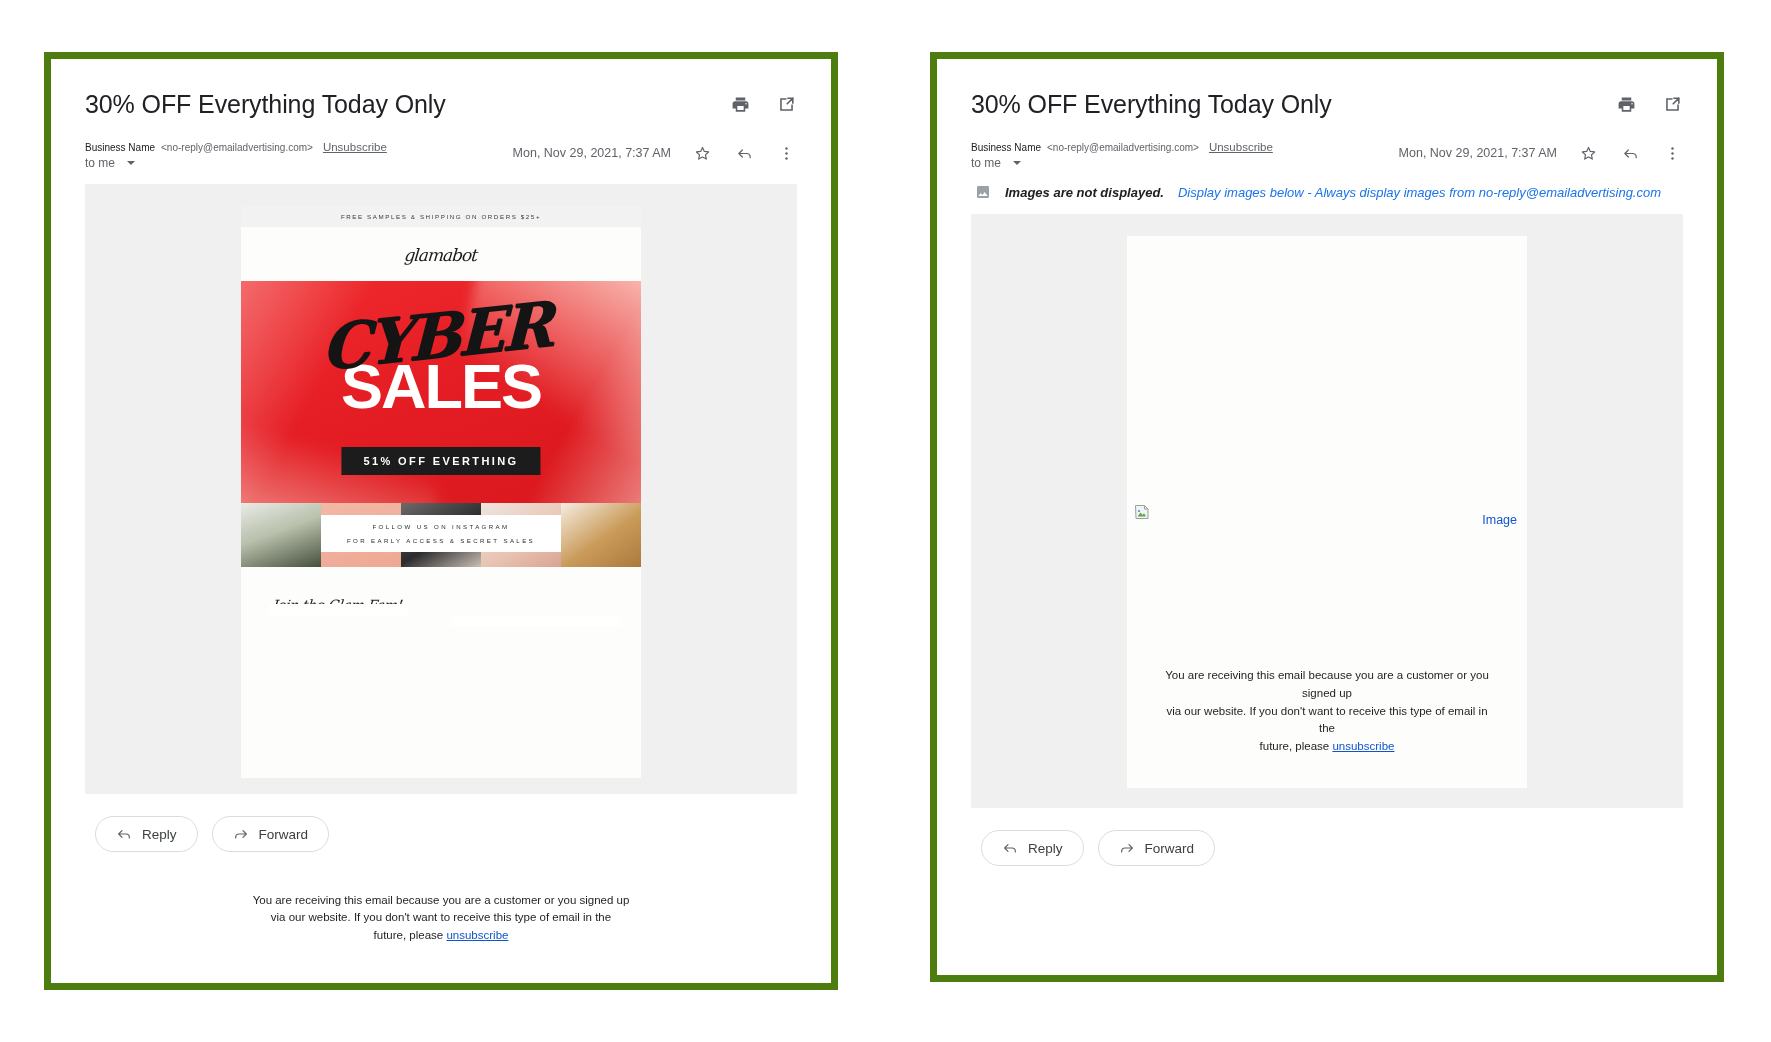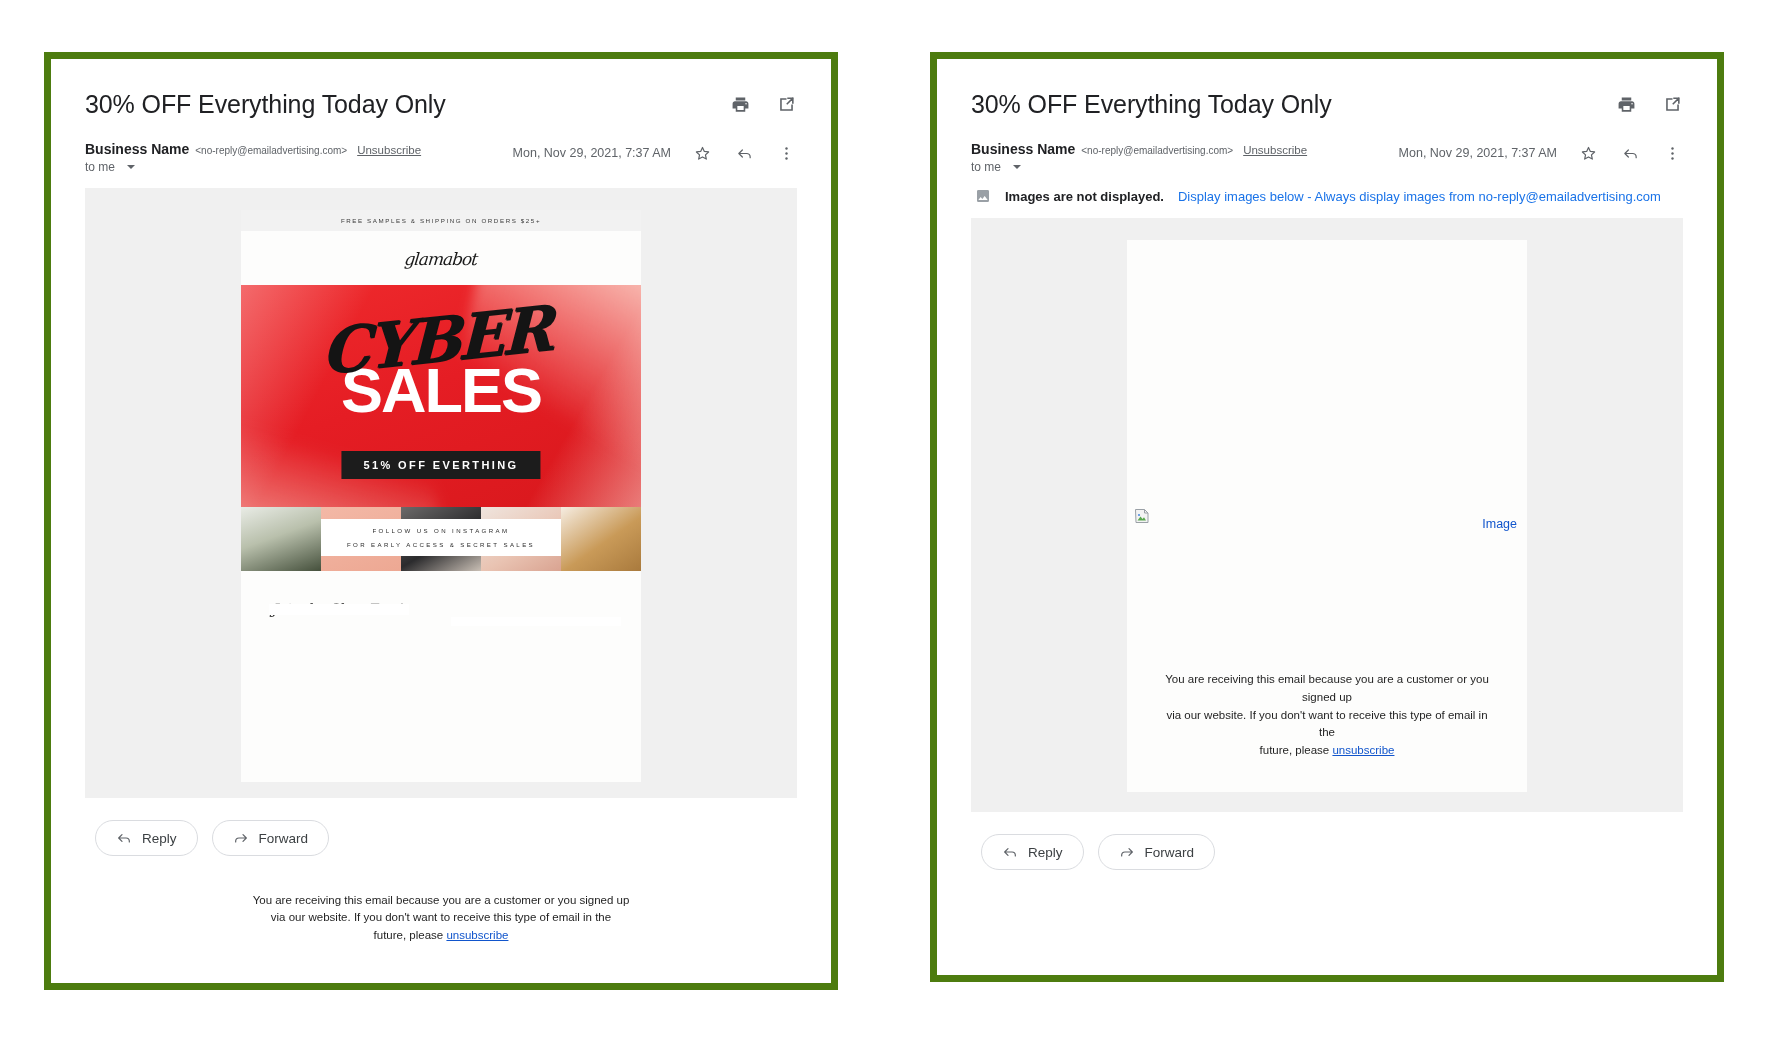--- a/index.html
+++ b/index.html
@@ -53,38 +53,38 @@
 
   
   .sender-row {
     display: flex;
     align-items: flex-start;
     justify-content: space-between;
     margin-top: 22px;
   }
   .sender-left { display: flex; flex-direction: column; gap: 3px; }
   .sender-line1 { display: flex; align-items: baseline; gap: 6px; flex-wrap: wrap; }
-  .sender-name { font-size: 14px; font-weight: 700; color: #202124; }
+  .sender-name { font-size: 10px; font-weight: 400; color: #202124; }
   .sender-email { font-size: 10px; color: #5f6368; }
   .unsub-link {
     font-size: 11.5px; color: #5f6368;
     text-decoration: underline; cursor: pointer; margin-left: 4px;
   }
   .sender-to { display: flex; align-items: center; gap: 12px; }
   .to-text { font-size: 12px; color: #5f6368; }
   .caret { width: 0; height: 0; border-left: 4px solid transparent;
            border-right: 4px solid transparent; border-top: 4px solid #5f6368; cursor: pointer; }
 
   .sender-right { display: flex; align-items: center; gap: 20px; padding-top: 1px; }
   .timestamp { font-size: 12.5px; color: #5f6368; white-space: nowrap; }
 
   
   .images-notice {
     display: flex; align-items: center; gap: 14px;
-    margin-top: 14px; padding-left: 4px;
+    margin-top: 14px; padding-left: 4px; font-style: italic;
   }
   .broken-img-icon { color: #9aa0a6; display: flex; }
   .notice-text { font-size: 13px; color: #202124; font-weight: 700; }
   .notice-links { font-size: 13px; color: #1a73e8; font-weight: 400; }
   .notice-links .lk { cursor: pointer; }
 
   
   .body-frame { background: #f0f0f0; margin-top: 14px; }
   #body-left  { height: 610px; }
   #body-right { height: 594px; }

